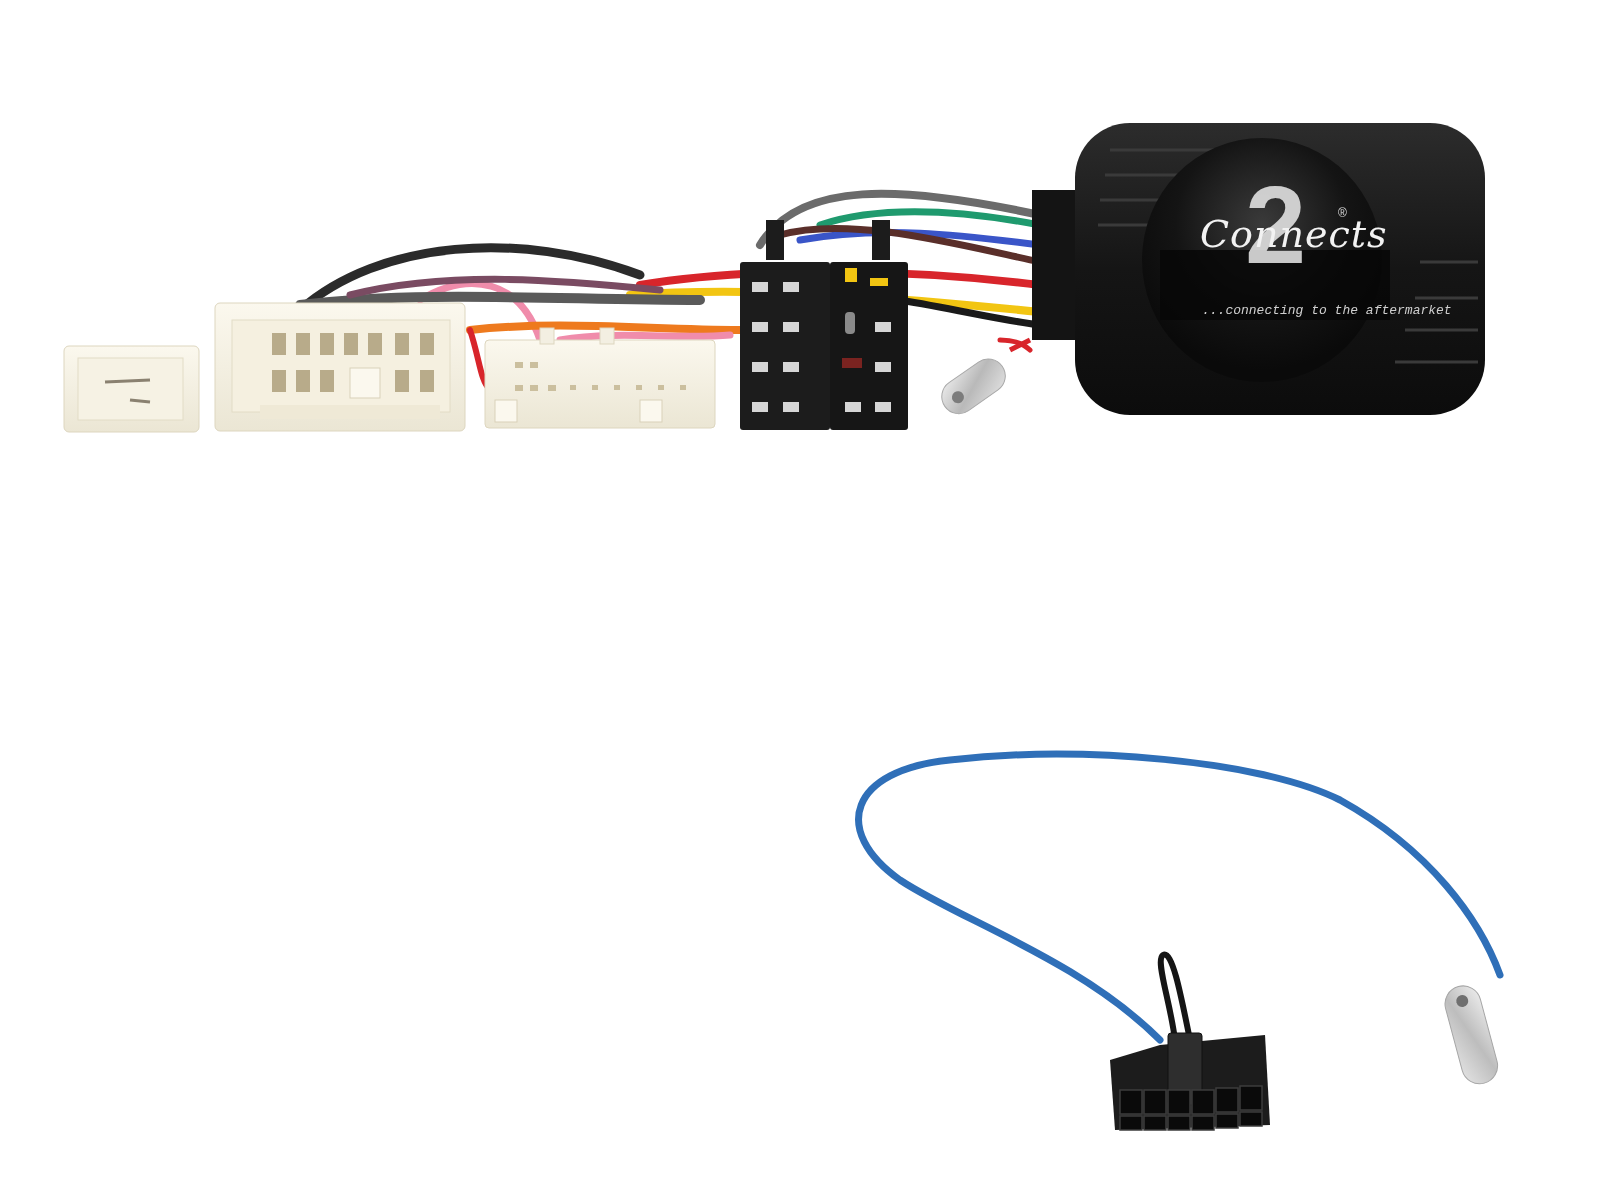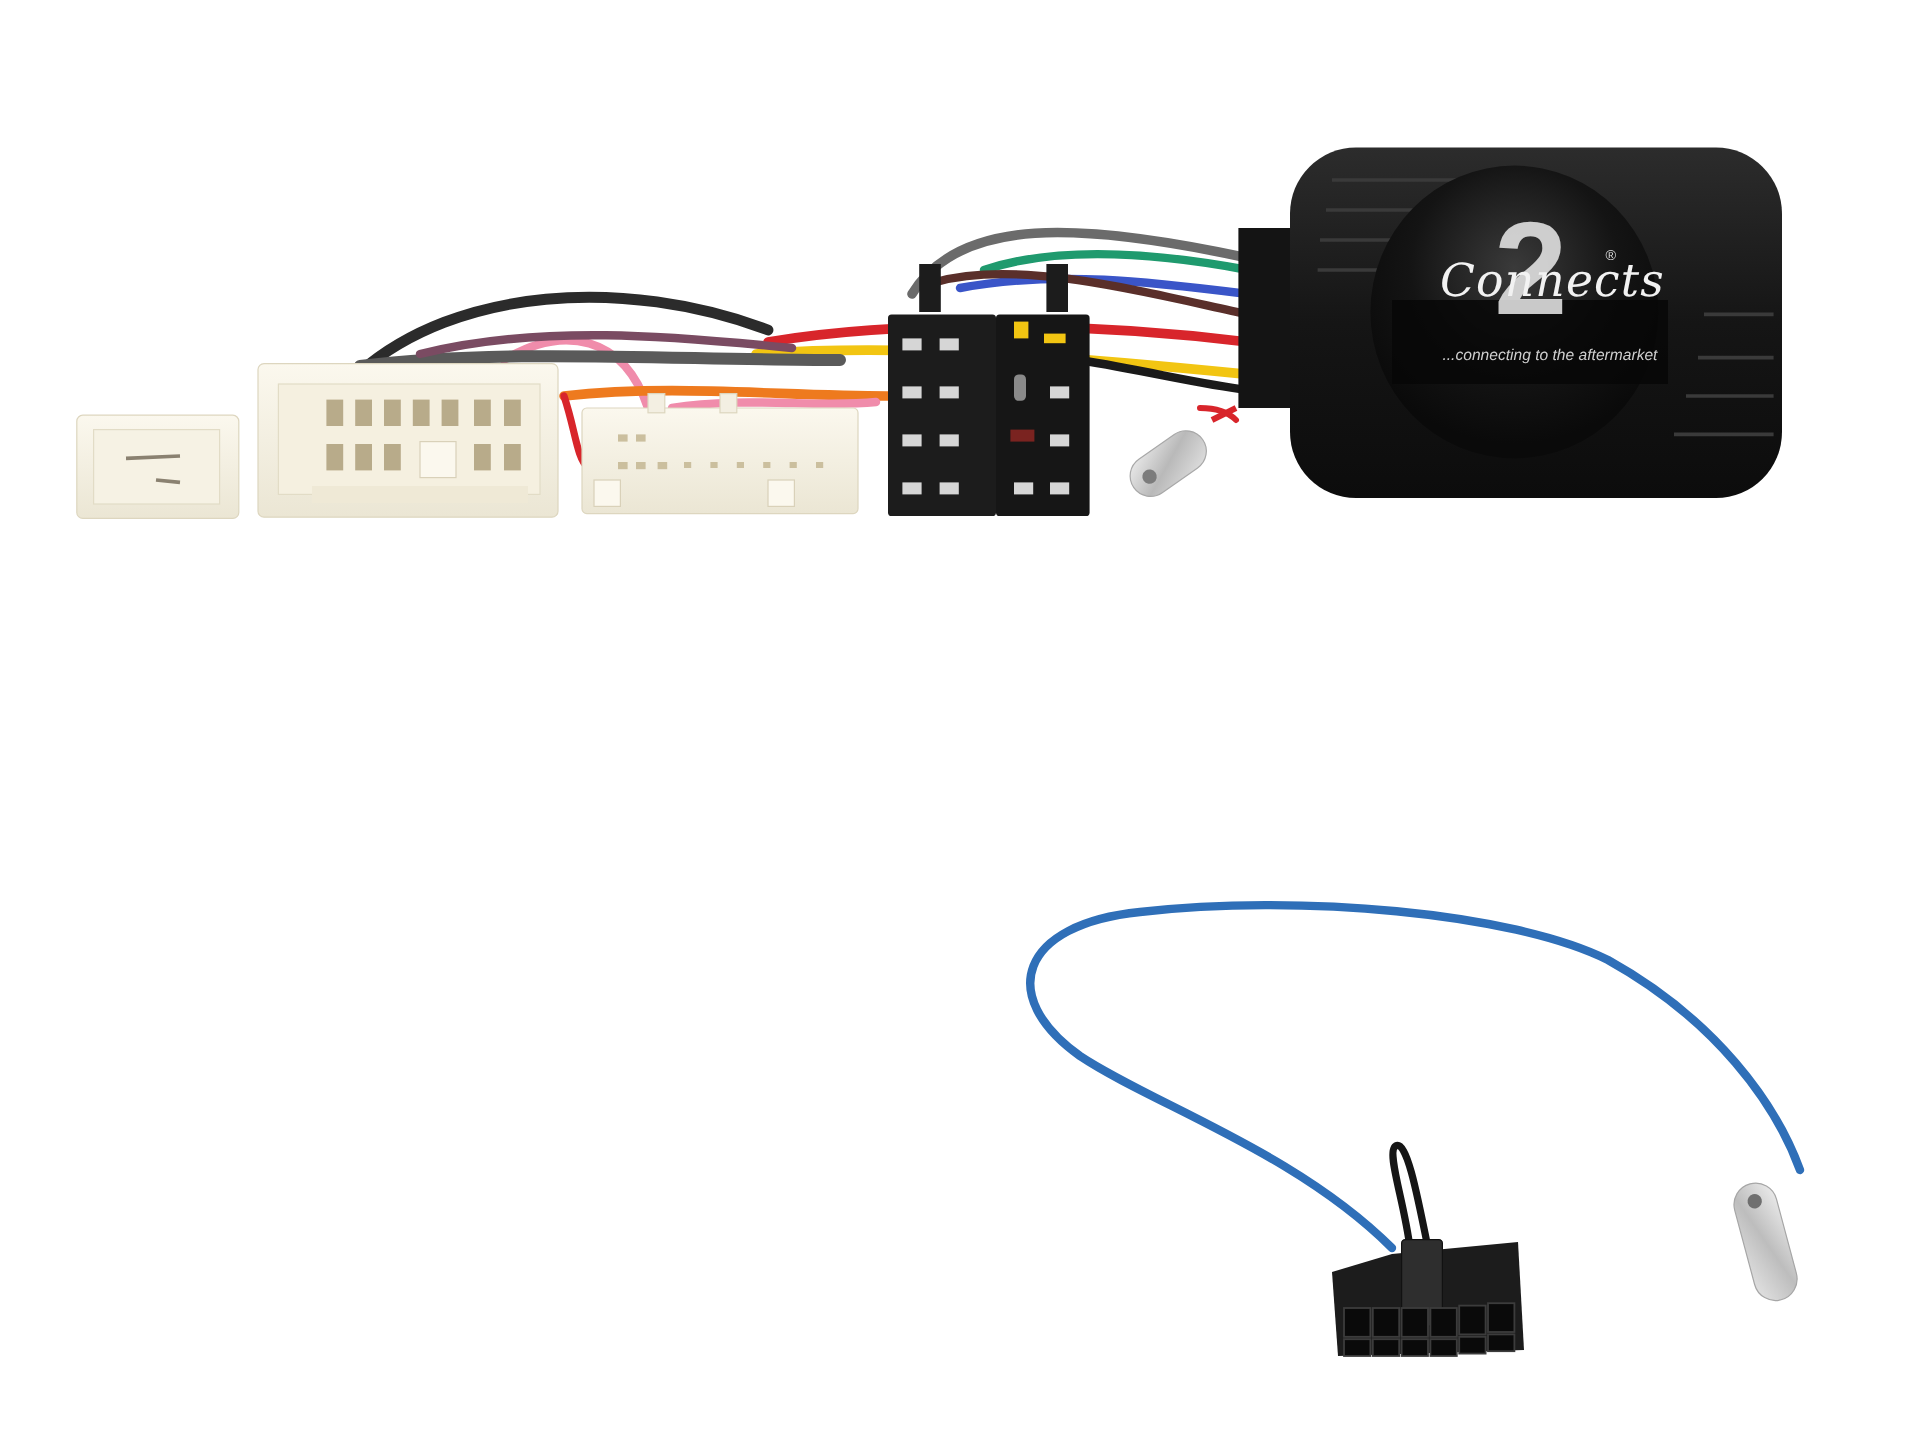--- a/index.html
+++ b/index.html
@@ -1,21 +1,21 @@
 <!DOCTYPE html>
 <html><head>
 <meta charset="utf-8">
 <style>
   html, body { margin: 0; padding: 0; background: #ffffff; }
   body { width: 1600px; height: 1200px; position: relative; overflow: hidden; font-family: "Liberation Sans", sans-serif; }
   .scene { position: absolute; left: 0; top: 0; width: 1600px; height: 1200px; }
   .logo-text { position: absolute; color: #f2f2f2; pointer-events: none; }
   .logo-script { left: 1200px; top: 212px; font-family: "DejaVu Serif", serif; font-style: italic; font-size: 38px; letter-spacing: 1px; }
   .logo-two { left: 1245px; top: 170px; font-family: "Liberation Sans", sans-serif; font-weight: bold; font-size: 110px; color: rgba(235,235,235,0.85); line-height: 1; }
-  .logo-tag { left: 1202px; top: 288px; font-family: Liberation Sans, sans-serif; font-style: italic; font-size: 13px; color: #cfcfcf; }
+  .logo-tag { left: 1202px; top: 303px; font-family: Liberation Mono, monospace; font-style: italic; font-size: 13px; color: #cfcfcf; }
   .logo-reg { left: 1338px; top: 206px; font-size: 12px; color: #ddd; }
 </style>
 </head>
 <body>
 
 <div class="scene">
   <svg width="1600" height="1200" viewBox="0 0 1600 1200">
     <defs>
       <linearGradient id="modGrad" x1="0" y1="0" x2="0" y2="1">
         <stop offset="0" stop-color="#2c2c2c"></stop>

